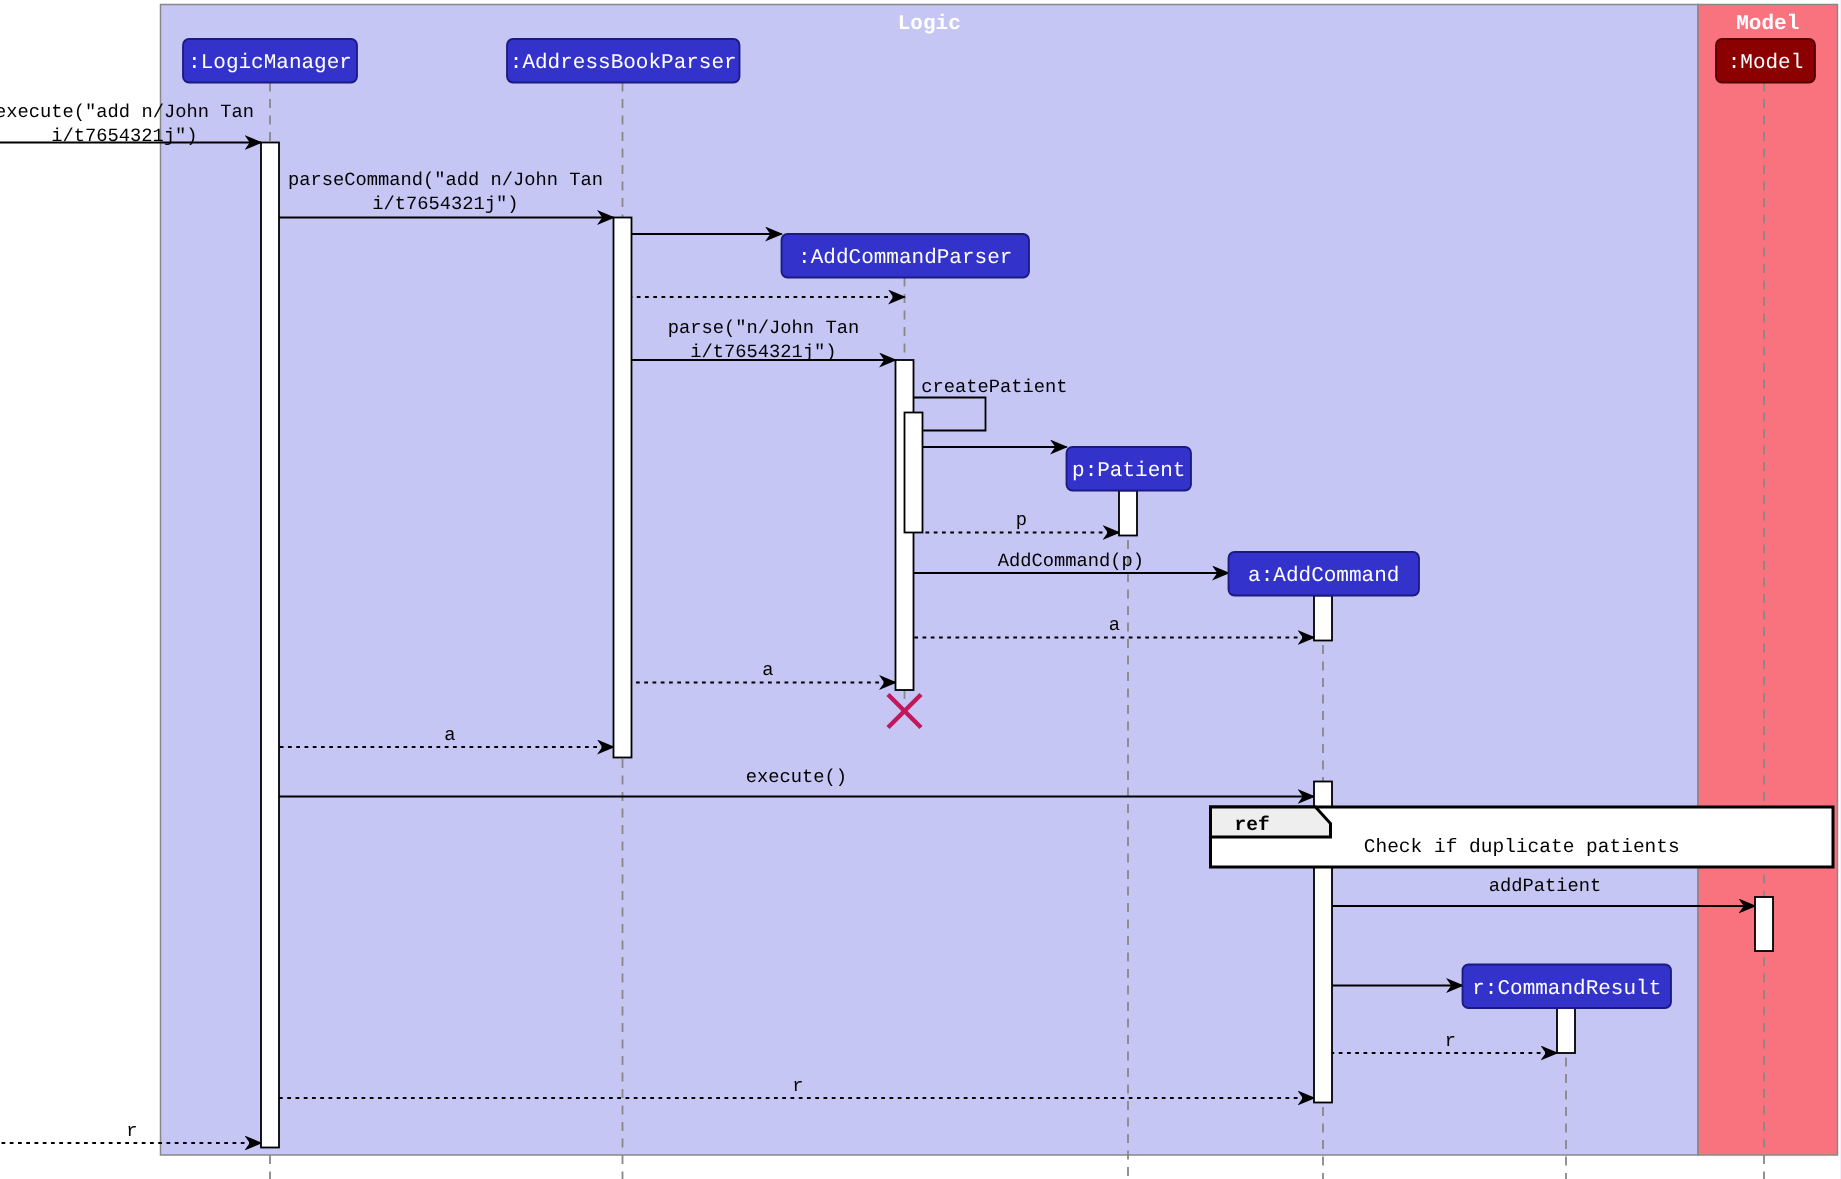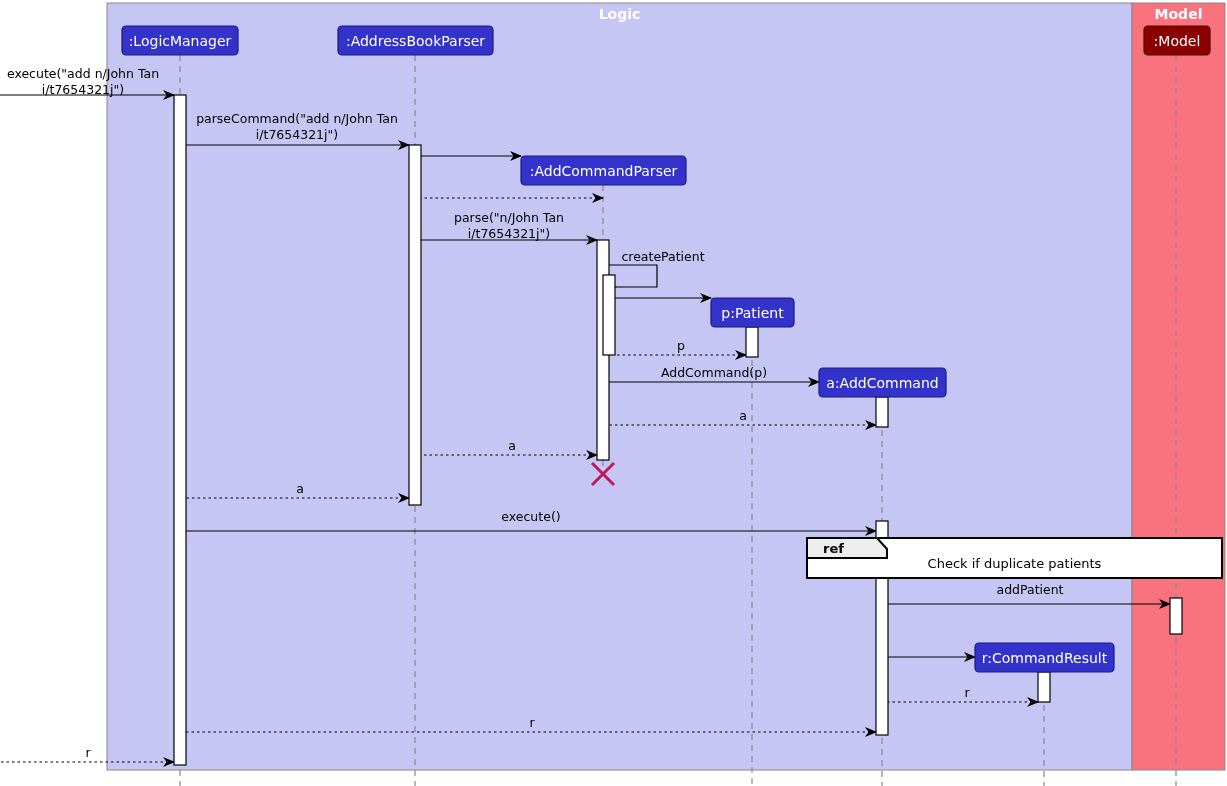--- a/index.html
+++ b/index.html
@@ -1,18 +1,18 @@
 <!DOCTYPE html>
 <html><head>
 <meta charset="utf-8">
 <style>
   html,body{margin:0;padding:0;background:#ffffff;}
   body{width:1227px;height:786px;position:relative;overflow:hidden;
        font-family:"DejaVu Sans","Liberation Sans",sans-serif;}
-  #stage{position:absolute;left:0;top:0;width:1227px;height:786px;}
+  #stage{position:absolute;left:0;top:0;width:1227px;height:786px;font-family:Liberation Mono, monospace;}
   svg{position:absolute;left:0;top:0;}
   .lbl{font-size:12.5px;fill:#000;}
   .boxlbl{font-size:14px;fill:#ffffff;}
   .framelbl{font-size:14px;font-weight:bold;fill:#ffffff;}
   .reflbl{font-size:13px;font-weight:bold;fill:#000;}
   .refbody{font-size:13px;fill:#000;}
 </style>
 </head>
 <body>
 

